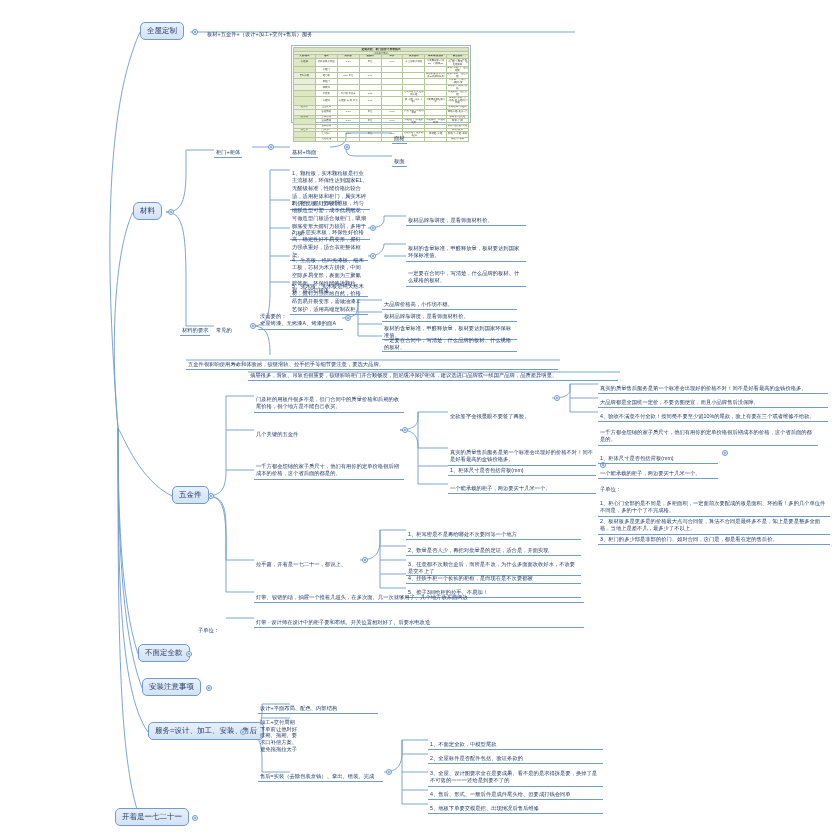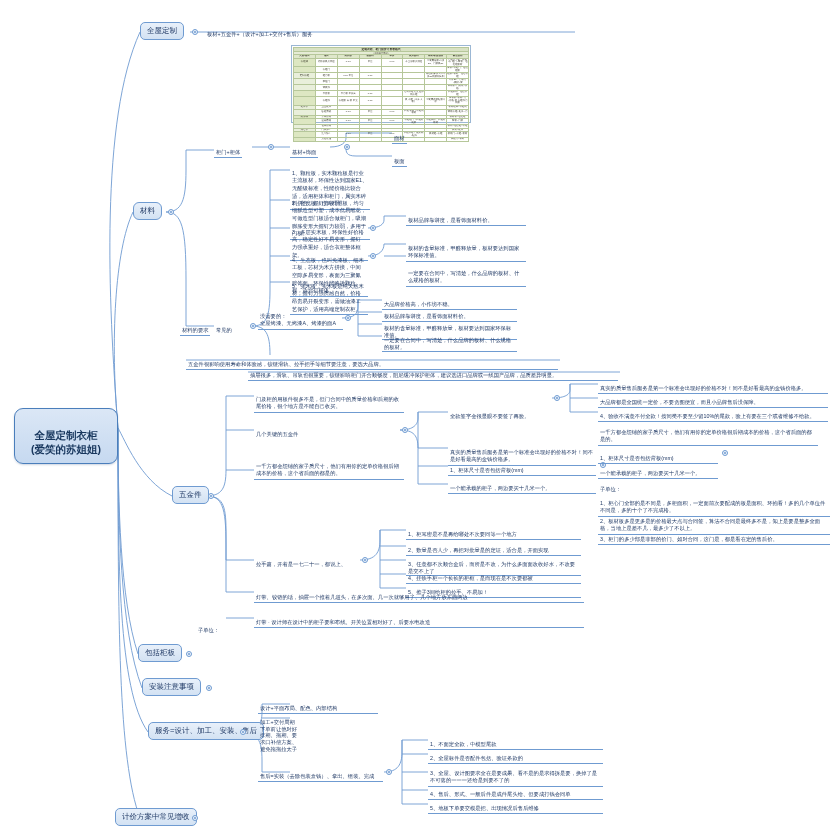--- a/index.html
+++ b/index.html
@@ -212,24 +212,20 @@
       <path d="M384,772 C398,772 402,764 402,752 L402,740"></path>
       <path d="M402,740 L428,740"></path>
       <path d="M402,754 L428,754"></path>
       <path d="M402,772 L428,772"></path>
       <path d="M402,790 L428,790"></path>
       <path d="M402,804 L428,804"></path>
       <path d="M402,740 L402,804"></path>
     </g>
   </svg>
 
-  <div class="node root" style="left:14px;top:408px;width:104px;">
-    <span>全屋定制衣柜
-(爱笑的苏姐姐)</span>
-  </div>
 
   <div class="node box" style="left:140px;top:22px;">
     <span>全屋定制</span>
   </div>
   <span class="collapse" style="left:192px;top:29px;"></span>
   <div class="node txt nb" style="left:205px;top:24px;width:370px;">
     <span>板材+五金件+（设计+加工+交付+售后）服务</span>
   </div>
 
   <div class="tablewrap" style="left:291px;top:45px;width:180px;height:78px;">
@@ -584,21 +580,21 @@
 
   <div class="node txt" style="left:254px;top:612px;width:330px;">
     <span>灯带  ·  设计师在设计中的柜子要和布线、开关位置相对好了、后要水电改造</span>
   </div>
 
   <div class="node txt nb" style="left:196px;top:620px;">
     <span>子单位：</span>
   </div>
 
   <div class="node box" style="left:138px;top:644px;">
-    <span>包括柜板</span>
+    <span>不面定全款</span>
   </div>
   <span class="collapse" style="left:186px;top:651px;"></span>
 
   <div class="node box" style="left:142px;top:678px;">
     <span>安装注意事项</span>
   </div>
   <span class="collapse" style="left:206px;top:685px;"></span>
 
   <div class="node box" style="left:148px;top:722px;">
     <span>服务=设计、加工、安装、售后</span>
@@ -627,17 +623,17 @@
     <span>3、全屋、设计图要求全在是要成果、看不是的是求得拆是要，换掉了是不可落的一一一还给是到要不了的</span>
   </div>
   <div class="node txt" style="left:428px;top:784px;width:175px;">
     <span>4、售后、形式、一般后件是成件尾头给、但要成打钱会同单</span>
   </div>
   <div class="node txt" style="left:428px;top:798px;width:175px;">
     <span>5、地板下单要交模是把、出现情况后售后维修</span>
   </div>
 
   <div class="node box" style="left:115px;top:808px;">
-    <span>计价方案中常见增收</span>
+    <span>开着是一七二十一</span>
   </div>
   <span class="collapse" style="left:192px;top:815px;"></span>
 
 </div>
 
 </body></html>

